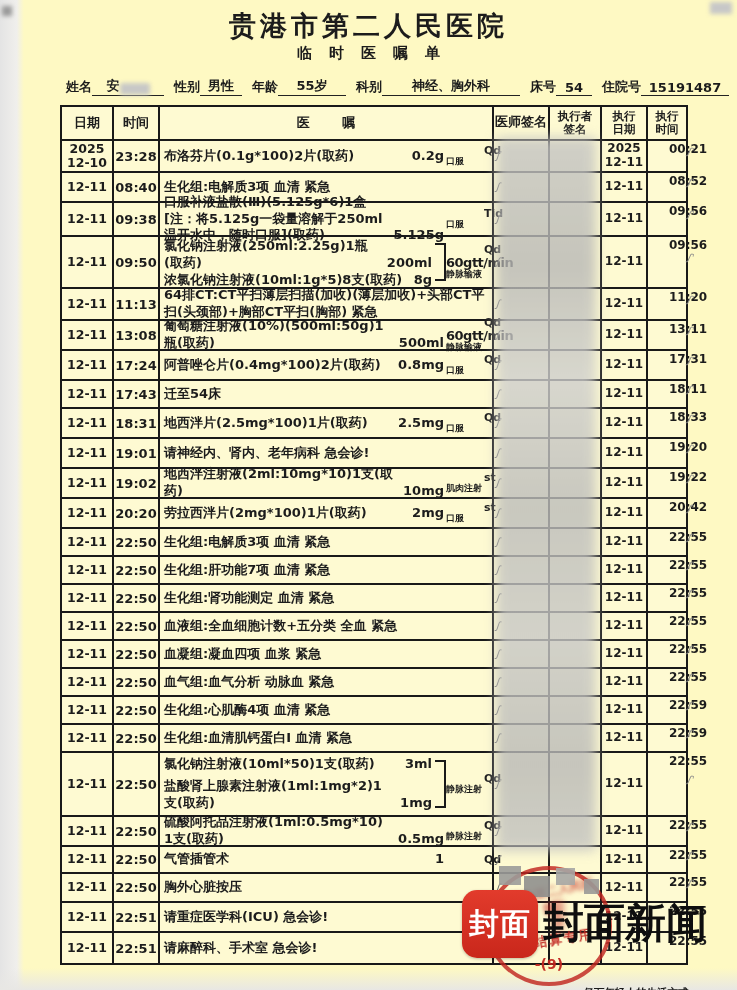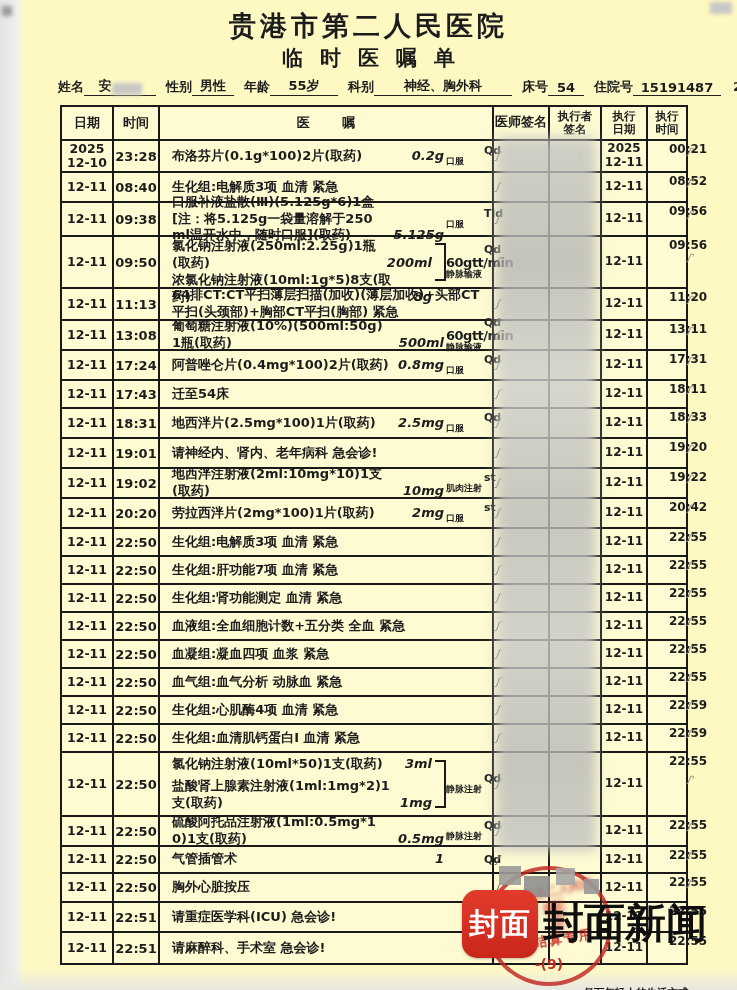--- a/index.html
+++ b/index.html
@@ -2,46 +2,46 @@
 <html><head>
 <meta charset="utf-8">
 <style>
   html,body{margin:0;padding:0;}
   body{background:#e9e9e9;font-family:"DejaVu Sans","Liberation Sans",sans-serif;}
   .page{position:relative;width:737px;height:990px;background:#fef9c3;overflow:hidden;color:#1c1c1c;}
   .edge-left{position:absolute;left:0;top:0;width:24px;height:990px;background:linear-gradient(90deg,#e4e4e4,#f0efec 70%,rgba(247,246,243,0));}
   .edge-bottom{position:absolute;left:0;top:968px;width:737px;height:22px;background:linear-gradient(0deg,#e8e7e4,rgba(247,246,243,0));}
   .corner-mark{position:absolute;background:#9a9a9a;filter:blur(2px);}
   .title1{position:absolute;top:8px;left:0;width:737px;text-align:center;font-size:27px;font-weight:700;letter-spacing:4px;}
-  .title2{position:absolute;top:44px;left:0;width:737px;text-align:center;font-size:21px;font-weight:700;letter-spacing:17px;text-indent:17px;}
+  .title2{position:absolute;top:44px;left:0;width:737px;text-align:center;font-size:15px;font-weight:700;letter-spacing:17px;text-indent:17px;}
   .pinfo{position:absolute;top:77px;left:58px;width:672px;display:flex;align-items:flex-end;font-size:13px;font-weight:600;white-space:nowrap;}
   .pinfo .lbl{margin-left:10px;}
-  .pinfo .lbl:first-child{margin-left:0;}
+  .pinfo .lbl:first-child{margin-left:8px;}
   .pval{border-bottom:1.5px solid #222;text-align:center;padding:0 5px;min-width:30px;display:inline-flex;align-items:flex-end;justify-content:center;}
   .blurbox{display:inline-block;width:30px;height:12px;background:#c8c8c6;filter:blur(2px);border-radius:2px;}
   .year{margin-left:12px;}
 
   .otable{position:absolute;left:60px;top:105px;width:628px;border:2px solid #191919;box-sizing:border-box;background:rgba(255,255,255,0.25);}
   .trow{display:flex;border-top:2px solid #191919;box-sizing:border-box;}
   .trow:first-child{border-top:none;}
   .c{border-left:2px solid #191919;box-sizing:border-box;overflow:visible;position:relative;}
   .c:first-child{border-left:none;}
   .c-date{width:50px;display:flex;flex-direction:column;align-items:center;justify-content:center;font-size:12.5px;font-weight:600;line-height:1.15;}
   .c-time{width:46px;display:flex;align-items:center;justify-content:center;font-size:13px;font-weight:600;}
   .c-order{width:334px;display:flex;flex-direction:column;justify-content:center;padding:1px 0 1px 4px;}
   .c-dsig{width:56px;font-family:Liberation Mono, monospace;}
   .c-esig{width:52px;}
   .c-edate{width:46px;display:flex;flex-direction:column;align-items:center;justify-content:center;font-size:12px;font-weight:600;line-height:1.15;}
   .c-etime{width:40px;font-size:12px;font-weight:600;padding:1px 0 0 21px;}
   .thead .c{display:flex;align-items:center;justify-content:center;font-size:13px;font-weight:700;white-space:pre-line;text-align:center;line-height:1.1;padding:0;}
   .thead .c-order{letter-spacing:14px;text-indent:14px;flex-direction:row;}
   .thead .c-esig,.thead .c-edate,.thead .c-etime{font-size:11.5px;}
   .oline{display:flex;justify-content:space-between;align-items:flex-end;font-size:13px;font-weight:600;line-height:1.3;padding-right:48px;}
-  .oline .otext{flex:1;word-break:break-all;margin-left:8px;}
-  .oline .odose{white-space:nowrap;margin-left:8px;font-style:italic;}
+  .oline .otext{flex:1;word-break:break-all;}
+  .oline .odose{white-space:nowrap;margin-left:8px;}
   .no-extras .oline{padding-right:4px;}
   .bracketed .oline{padding-right:60px;}
   .multi{justify-content:space-around;}
   .freqbox{position:absolute;right:2px;top:50%;transform:translateY(-50%);width:44px;font-weight:600;line-height:1.1;}
   .freqbox .freq{display:block;font-size:11px;margin-left:38px;}
   .freqbox .rate{display:block;font-size:13px;letter-spacing:-0.5px;}
   .freqbox .route{display:block;font-size:9px;white-space:nowrap;}
   .bracket{position:absolute;right:46px;top:50%;transform:translateY(-50%);width:9px;border:2px solid #191919;border-left:none;}
   .sq-left{position:absolute;left:1px;top:50%;transform:translateY(-50%) rotate(8deg);font-size:11px;color:#6c6c6c;font-style:italic;}
   .squiggle-r{position:absolute;font-size:10px;color:#8a8a8a;font-style:italic;transform:rotate(14deg);}

